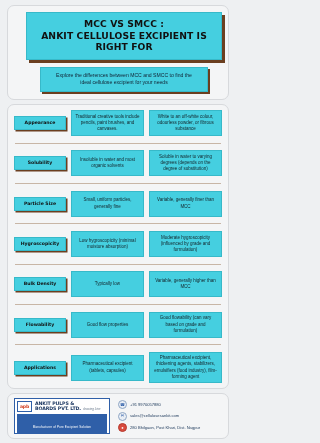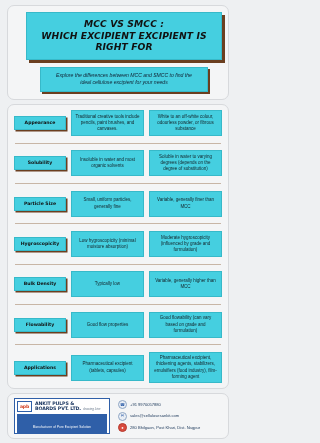--- a/index.html
+++ b/index.html
@@ -27,21 +27,20 @@
   .card {
     background: #f4f5f6;
     border: 1px solid #d7d9dc;
     border-radius: 7px;
     box-sizing: border-box;
   }
 
   
   .header-card {
     padding: 6px 6px 7px 18px;
-    font-style: italic;
   }
   .title-box {
     position: relative;
     background: #45cfe0;
     border: 1px solid #37b9c9;
     box-shadow: 3px 3px 0 #6b3f20;
     padding: 5px 4px 6px 4px;
     text-align: center;
   }
   .title-line {
@@ -232,21 +231,21 @@
   }
 </style>
 </head>
 <body>
 
 <div class="page">
 
   <div class="card header-card">
     <div class="title-box">
       <span class="title-line">MCC  VS  SMCC :</span>
-      <span class="title-line">WHICH EXCIPIENT EXCIPIENT IS RIGHT FOR</span>
+      <span class="title-line">ANKIT CELLULOSE EXCIPIENT IS RIGHT FOR</span>
     </div>
     <div class="subtitle-box">
       <span class="subtitle-text">Explore the differences between MCC and SMCC to find the</span>
       <span class="subtitle-text">ideal cellulose excipient for your needs</span>
     </div>
   </div>
 
   <div class="card compare-card">
 
     <div class="row">

